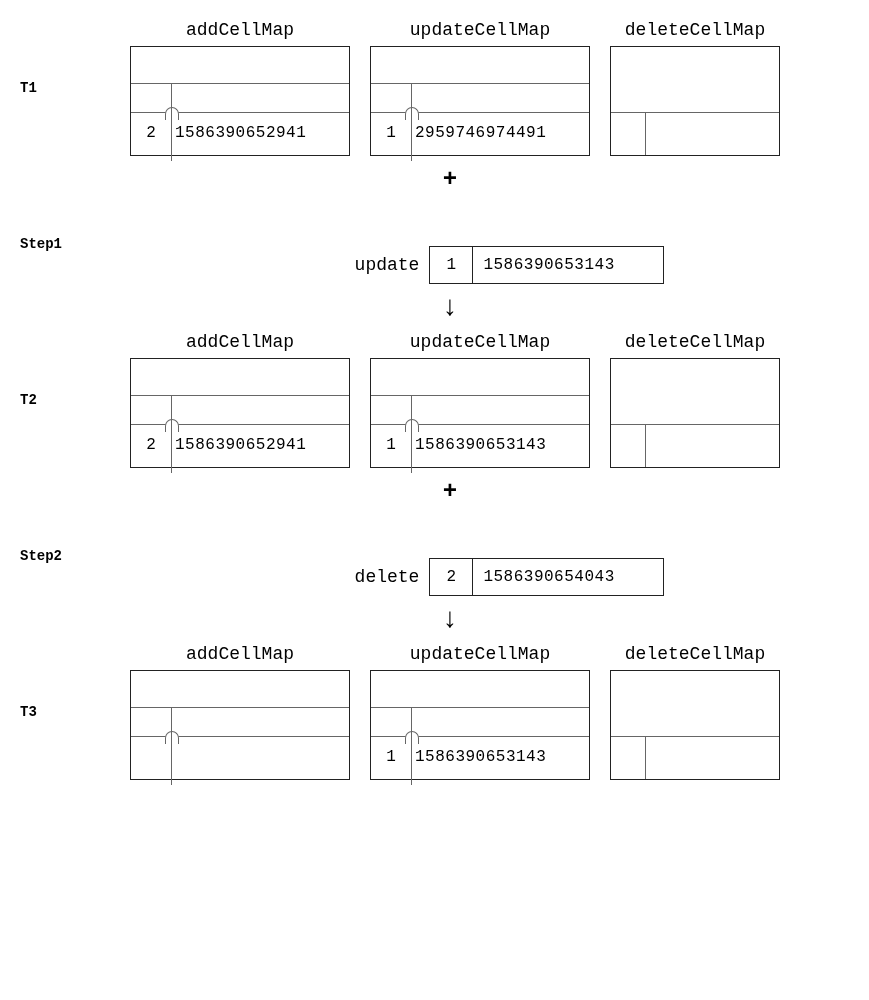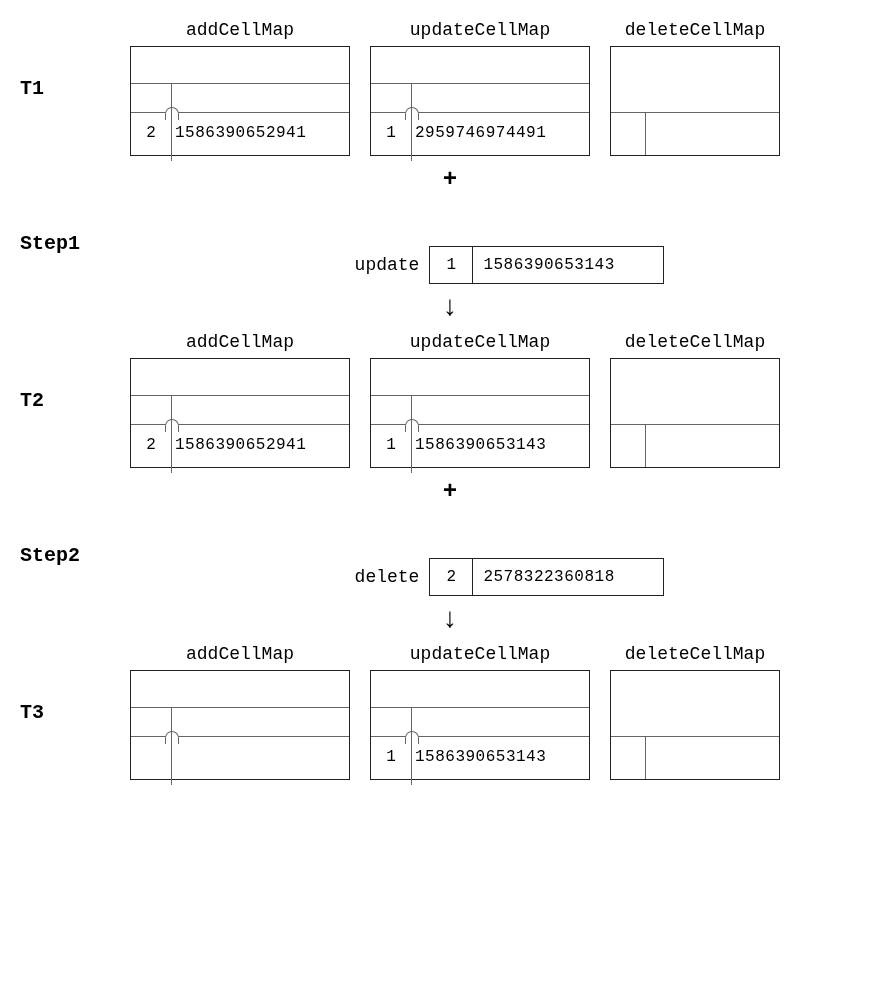--- a/index.html
+++ b/index.html
@@ -15,21 +15,21 @@
     position: relative;
   }
   .row-group {
     display: flex;
     align-items: center;
     margin-bottom: 8px;
   }
   .left-label {
     width: 110px;
     font-weight: bold;
-    font-size: 20px;
+    font-size: 14px;
   }
   .maps-strip {
     display: flex;
     gap: 20px;
     align-items: flex-start;
   }
   .map-col {
     display: flex;
     flex-direction: column;
     align-items: center;
@@ -267,21 +267,21 @@
 
   <div class="center-sym">+</div>
 
   <div class="step-row">
     <div class="left-label">Step2</div>
     <div style="flex:1; display:flex; justify-content:center; width:640px;">
       <div class="op-block">
         <div class="op-label">delete</div>
         <div class="op-cells">
           <div class="op-key">2</div>
-          <div class="op-val">2578322360818</div>
+          <div class="op-val">1586390654043</div>
         </div>
       </div>
     </div>
   </div>
 
   <div class="center-sym arrow">↓</div>
 
   <div class="row-group">
     <div class="left-label">T3</div>
     <div class="maps-strip">

